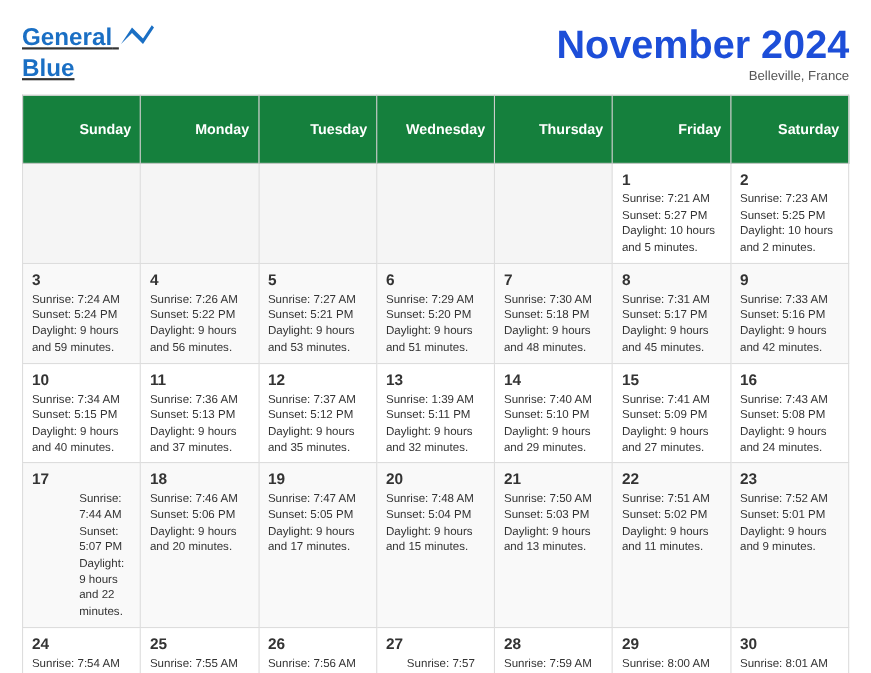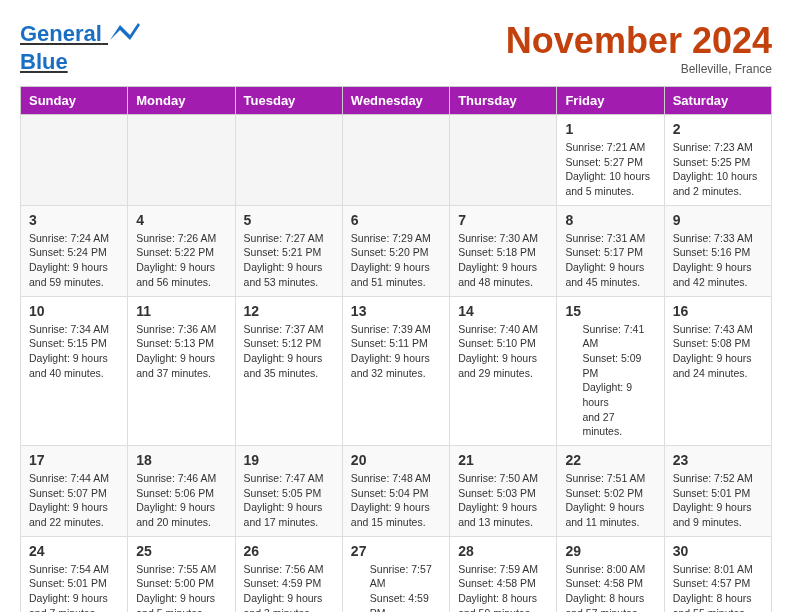--- a/index.html
+++ b/index.html
@@ -34,36 +34,36 @@
       width: 30px;
       height: 30px;
       margin-left: 4px;
     }
     .title-block {
       text-align: right;
     }
     .month-title {
       font-size: 36px;
       font-weight: bold;
-      color: #c2410c;
+      color: #1d4ed8;
     }
     .location {
       font-size: 12px;
       color: #555;
     }
     table {
       width: 100%;
       border-collapse: collapse;
       table-layout: fixed;
     }
     th {
-      background-color: #a21caf;
+      background-color: #15803d;
       color: #fff;
-      text-align: left;
-      padding: 6px 8px;
+      text-align: right;
+      padding: 23px 8px;
       font-size: 13px;
       font-weight: bold;
       border: 1px solid #ccc;
     }
     td {
       vertical-align: top;
       padding: 6px 8px;
       border: 1px solid #ddd;
       height: 90px;
       font-size: 11px;
@@ -211,51 +211,51 @@
         </td>
         <td>
           <span class="day-num">12</span>
           <div class="day-info" style="white-space: pre-line;">Sunrise: 7:37 AM
 Sunset: 5:12 PM
 Daylight: 9 hours
 and 35 minutes.</div>
         </td>
         <td>
           <span class="day-num">13</span>
-          <div class="day-info" style="white-space: pre-line;">Sunrise: 7:39 AM
+          <div class="day-info" style="white-space: pre-line;">Sunrise: 1:39 AM
 Sunset: 5:11 PM
 Daylight: 9 hours
 and 32 minutes.</div>
         </td>
         <td>
           <span class="day-num">14</span>
           <div class="day-info" style="white-space: pre-line;">Sunrise: 7:40 AM
 Sunset: 5:10 PM
 Daylight: 9 hours
 and 29 minutes.</div>
         </td>
         <td>
           <span class="day-num">15</span>
-          <div class="day-info" style="white-space: pre-line; margin-left: 17px;">Sunrise: 7:41 AM
+          <div class="day-info" style="white-space: pre-line;">Sunrise: 7:41 AM
 Sunset: 5:09 PM
 Daylight: 9 hours
 and 27 minutes.</div>
         </td>
         <td>
           <span class="day-num">16</span>
           <div class="day-info" style="white-space: pre-line;">Sunrise: 7:43 AM
 Sunset: 5:08 PM
 Daylight: 9 hours
 and 24 minutes.</div>
         </td>
       </tr>
       <tr>
         <td>
           <span class="day-num">17</span>
-          <div class="day-info" style="white-space: pre-line;">Sunrise: 7:44 AM
+          <div class="day-info" style="white-space: pre-line; margin-left: 43px;">Sunrise: 7:44 AM
 Sunset: 5:07 PM
 Daylight: 9 hours
 and 22 minutes.</div>
         </td>
         <td>
           <span class="day-num">18</span>
           <div class="day-info" style="white-space: pre-line;">Sunrise: 7:46 AM
 Sunset: 5:06 PM
 Daylight: 9 hours
 and 20 minutes.</div>

